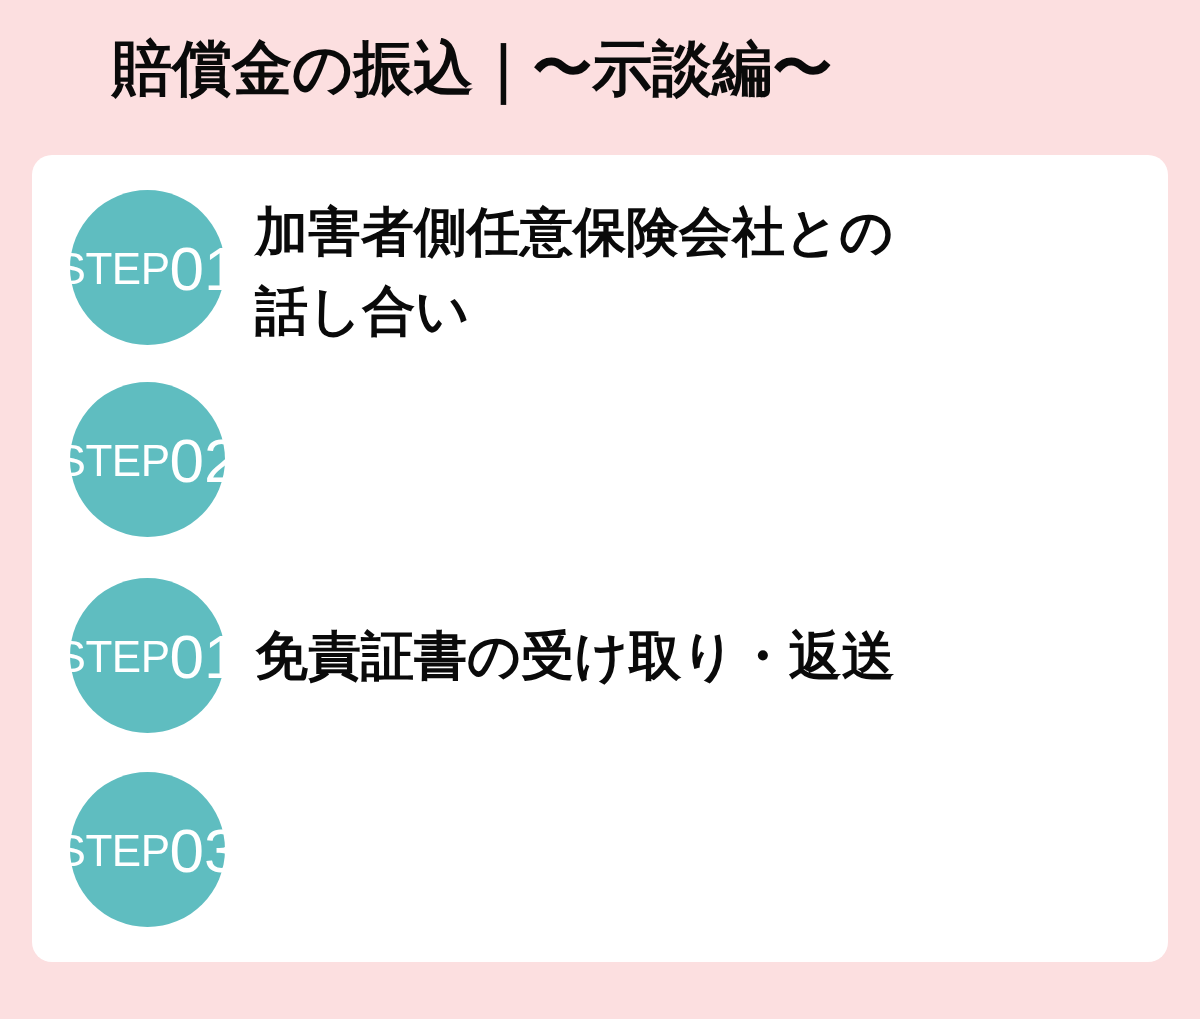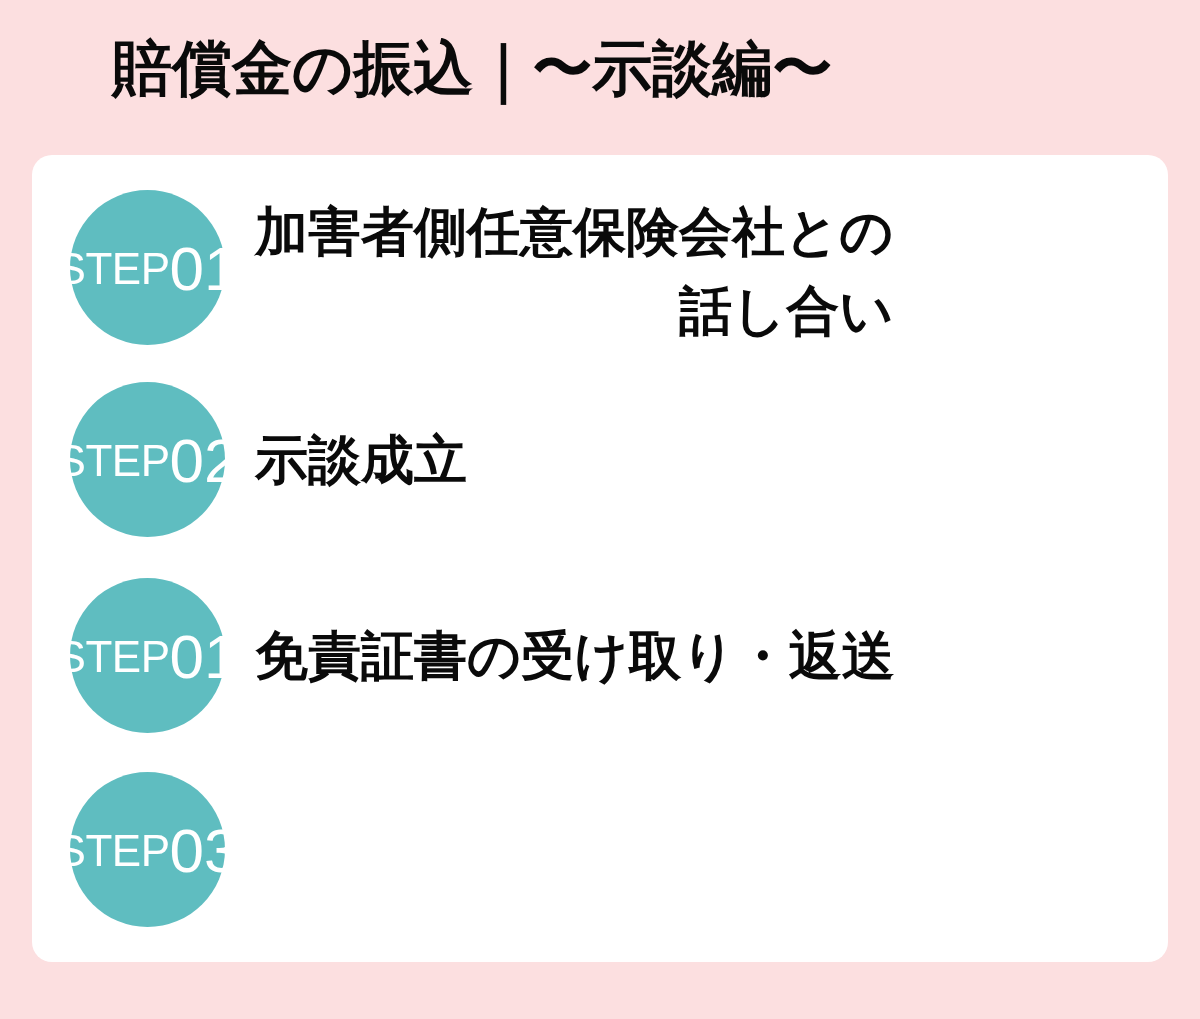--- a/index.html
+++ b/index.html
@@ -100,21 +100,21 @@
   }
   .step-text .step-label {
     font-size: 53px;
     line-height: 79px;
     font-weight: 700;
     color: #0a0a0a;
     letter-spacing: 0px;
     white-space: pre-line;
   }
   .step-row-1 .step-text { align-items: flex-start; }
-  .step-row-1 .step-text .step-label { padding-top: 2px; text-align: right; }
+  .step-row-1 .step-text .step-label { padding-top: 2px; }
 </style>
 </head>
 <body>
 
 <div id="page">
 
   <div class="page-title">賠償金の振込｜〜示談編〜</div>
 
   <div class="step-card">
 
@@ -127,23 +127,20 @@
         <span class="step-label">加害者側任意保険会社との
 話し合い</span>
       </div>
     </div>
 
     <div class="step-row step-row-2">
       <div class="step-badge">
         <span class="badge-word">STEP</span>
         <span class="badge-num">02</span>
       </div>
-      <div class="step-text">
-        <span class="step-label">示談成立</span>
-      </div>
     </div>
 
     <div class="step-row step-row-3">
       <div class="step-badge">
         <span class="badge-word">STEP</span>
         <span class="badge-num">01</span>
       </div>
       <div class="step-text">
         <span class="step-label">免責証書の受け取り・返送</span>
       </div>

